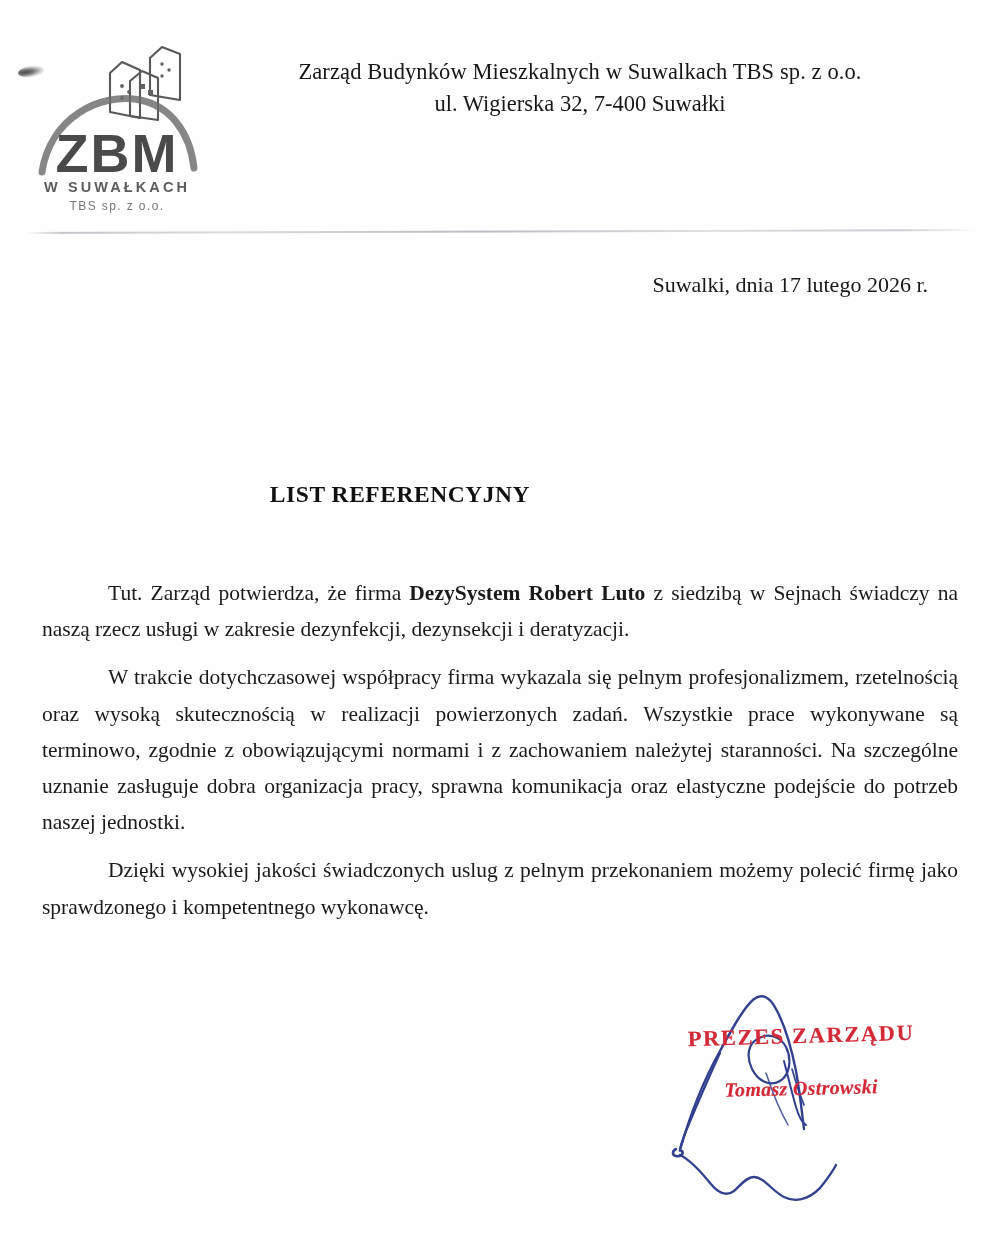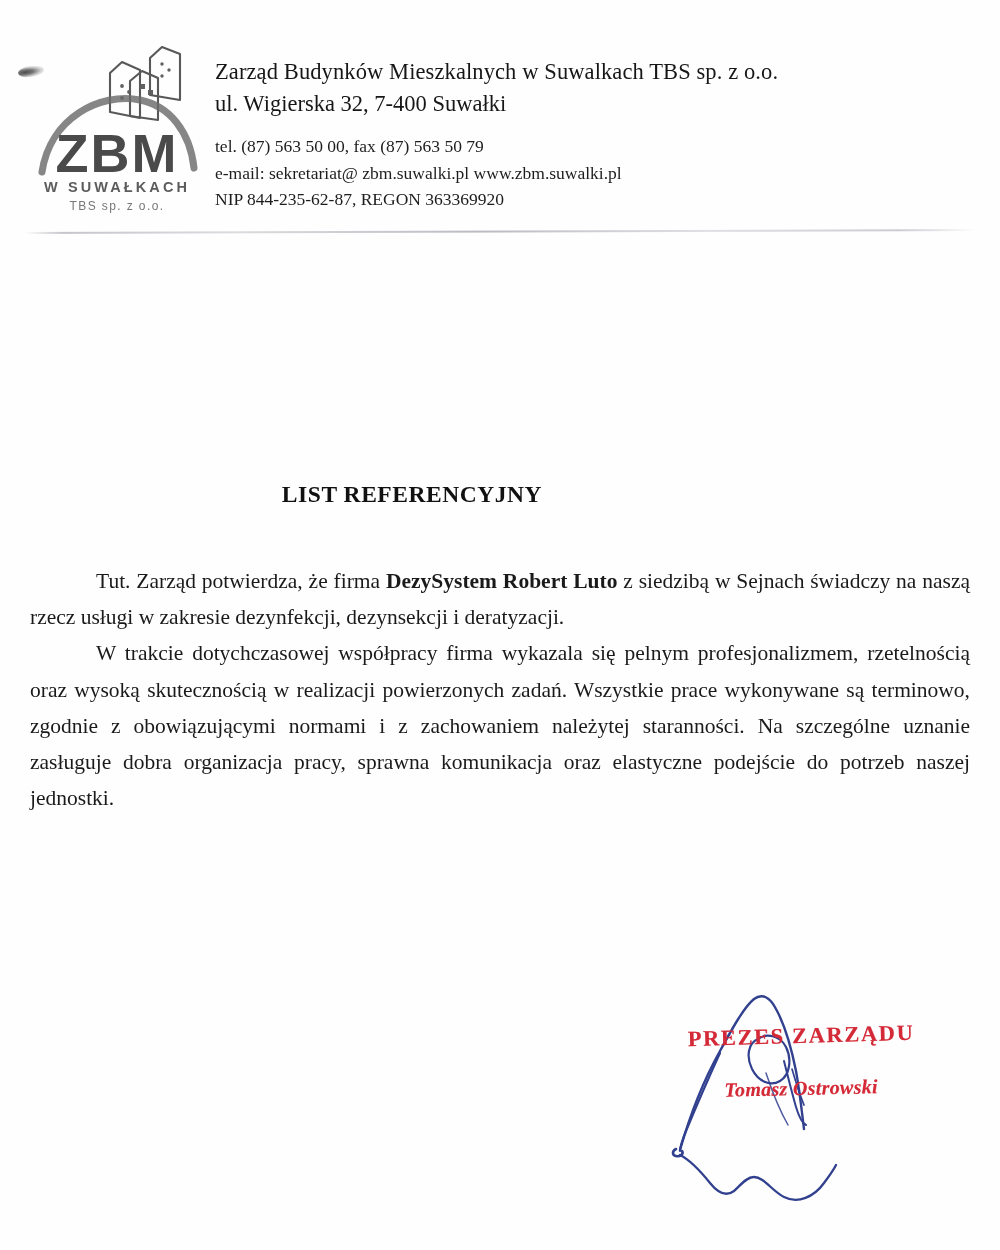--- a/index.html
+++ b/index.html
@@ -57,20 +57,21 @@
     border-radius: 50%;
     transform: rotate(-8deg);
     opacity: 0.85;
   }
 
   .org-head {
     position: absolute;
     left: 215px;
     top: 56px;
     width: 730px;
+    text-align: center;
   }
 
   .org-line-1 {
     font-size: 22.5px;
     line-height: 32px;
     letter-spacing: 0.1px;
     color: #161616;
     white-space: nowrap;
   }
   .org-line-2 {
@@ -120,38 +121,37 @@
   .doc-title {
     position: absolute;
     left: 0;
     top: 481px;
     width: 800px;
     text-align: center;
     font-size: 23.5px;
     font-weight: bold;
     letter-spacing: 0.55px;
     color: #111111;
-    margin-left: 12px;
   }
 
   
   .body-copy {
     position: absolute;
     left: 30px;
     top: 563px;
     width: 940px;
     font-size: 21.5px;
     line-height: 36.2px;
     text-align: justify;
     text-justify: inter-word;
     color: #1a1a1a;
   }
 
   .body-copy p {
-    margin: 0;
+    margin: 12px;
     text-indent: 66px;
   }
 
   .body-copy b {
     font-weight: bold;
   }
 
   
   .sign-area {
     position: absolute;
@@ -234,36 +234,33 @@
 
         <text x="95" y="132" text-anchor="middle" font-family="Liberation Sans, sans-serif" font-size="54" font-weight="bold" fill="#4a4a4a" letter-spacing="2">ZBM</text>
         <text x="95" y="152" text-anchor="middle" font-family="Liberation Sans, sans-serif" font-size="14.5" font-weight="bold" fill="#5c5c5c" letter-spacing="3.1">W SUWAŁKACH</text>
         <text x="95" y="170" text-anchor="middle" font-family="Liberation Sans, sans-serif" font-size="12" fill="#777777" letter-spacing="1.4">TBS sp. z o.o.</text>
       </svg>
     </div>
 
     <div class="org-head">
       <div class="org-line-1">Zarząd Budynków Mieszkalnych w Suwalkach TBS sp. z o.o.</div>
       <div class="org-line-2">ul. Wigierska 32, 7-400 Suwałki</div>
-      <div class="org-contact">
-        <div>tel. (87) 563 50 00, fax (87) 563 50 79</div>
-        <div>e-mail: sekretariat@ zbm.suwalki.pl  www.zbm.suwalki.pl</div>
-        <div>NIP 844-235-62-87, REGON 363369920</div>
-      </div>
     </div>
 
     <div class="header-rule"></div>
   </div>
 
+  <div class="date-line">Suwalki, dnia 17 lutego 2026 r.</div>
 
   <div class="doc-title">LIST REFERENCYJNY</div>
 
   <div class="body-copy">
     <p><span>Tut. Zarząd potwierdza, że firma </span><b>DezySystem Robert Luto</b><span> z siedzibą w Sejnach świadczy na naszą rzecz usługi w zakresie dezynfekcji, dezynsekcji i deratyzacji.</span></p>
     <p>W trakcie dotychczasowej współpracy firma wykazala się pelnym profesjonalizmem, rzetelnością oraz wysoką skutecznością w realizacji powierzonych zadań. Wszystkie prace wykonywane są terminowo, zgodnie z obowiązującymi normami i z zachowaniem należytej staranności. Na szczególne uznanie zasługuje dobra organizacja pracy, sprawna komunikacja oraz elastyczne podejście do potrzeb naszej jednostki.</p>
+    <p>Dzięki wysokiej jakości świadczonych uslug z pelnym przekonaniem możemy polecić firmę jako sprawdzonego i kompetentnego wykonawcę.</p>
   </div>
 
   <div class="sign-area">
 
     <svg class="sign-ink" viewBox="0 0 320 250" xmlns="http://www.w3.org/2000/svg" aria-hidden="true">
       <g fill="none" stroke="#31408f" stroke-linecap="round" stroke-linejoin="round">
 
         <path d="M40 185 C50 150, 62 118, 80 86 C92 64, 104 42, 114 34
                  C122 28, 130 32, 136 44 C146 62, 152 86, 156 106
                  C160 128, 162 148, 164 164" stroke-width="2.4"></path>

